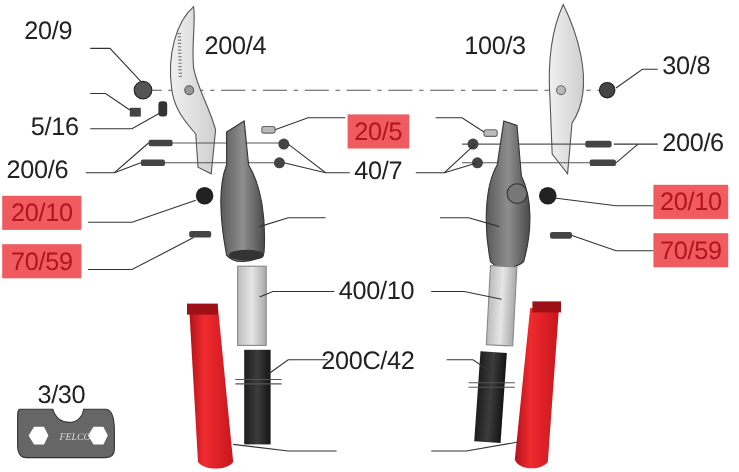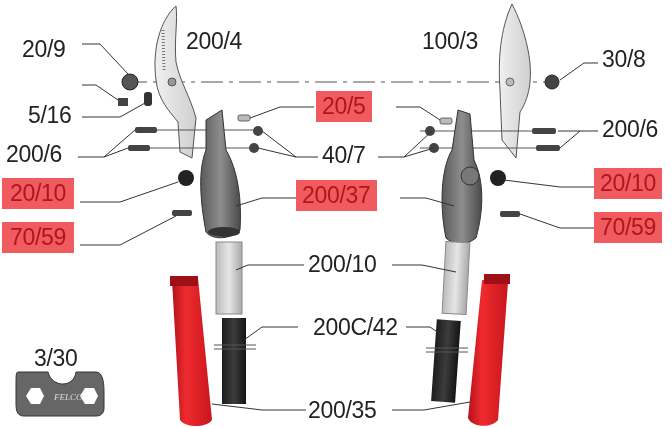--- a/index.html
+++ b/index.html
@@ -140,31 +140,29 @@
         <polyline points="400,198 426,198 454,206"></polyline>
       <polyline points="304,265 248,265 236,270"></polyline>
         <polyline points="392,265 422,265 456,272"></polyline>
       <polyline points="298,327 262,327 244,340"></polyline>
         <polyline points="406,327 430,327 446,338"></polyline>
       <polyline points="306,410 262,410 212,404"></polyline>
         <polyline points="392,410 424,410 470,402"></polyline>
     </g>
   </svg>
 
-  <span class="lbl" style="left:22px;top:38px">20/9</span>
+  <span class="lbl" style="left:22px;top:16px">20/9</span>
   <span class="lbl" style="left:186px;top:30px">200/4</span>
   <span class="lbl" style="left:28px;top:104px">5/16</span>
   <span class="lbl" style="left:6px;top:143px">200/6</span>
   <span class="lbl" style="left:422px;top:30px">100/3</span>
   <span class="lbl" style="left:602px;top:48px">30/8</span>
   <span class="lbl" style="left:602px;top:118px">200/6</span>
-  <span class="lbl hl" style="left:316px;top:91px">20/5</span>
+  <span class="lbl hl" style="left:316px;top:104px">20/5</span>
   <span class="lbl" style="left:322px;top:144px">40/7</span>
   <span class="lbl hl" style="left:2px;top:178px;padding:4px 8px">20/10</span>
-  <span class="lbl hl" style="left:296px;top:180px">200/37</span>
   <span class="lbl hl" style="left:594px;top:168px;padding:4px 6px">20/10</span>
   <span class="lbl hl" style="left:2px;top:222px;padding:4px 8px">70/59</span>
   <span class="lbl hl" style="left:594px;top:212px;padding:4px 6px">70/59</span>
-  <span class="lbl" style="left:308px;top:253px">200/10</span>
-  <span class="lbl" style="left:313px;top:316px">200C/42</span>
+  <span class="lbl" style="left:308px;top:253px">400/10</span>
+  <span class="lbl" style="left:292px;top:316px">200C/42</span>
   <span class="lbl" style="left:34px;top:347px">3/30</span>
-  <span class="lbl" style="left:308px;top:399px">200/35</span>
 </div>
 
 </body></html>

